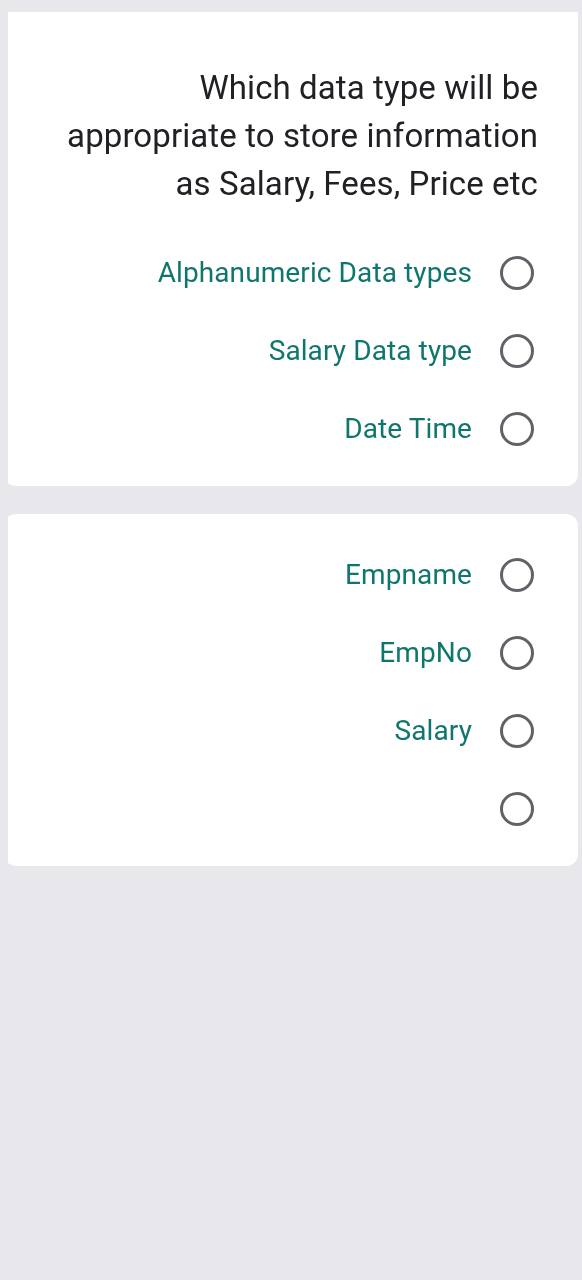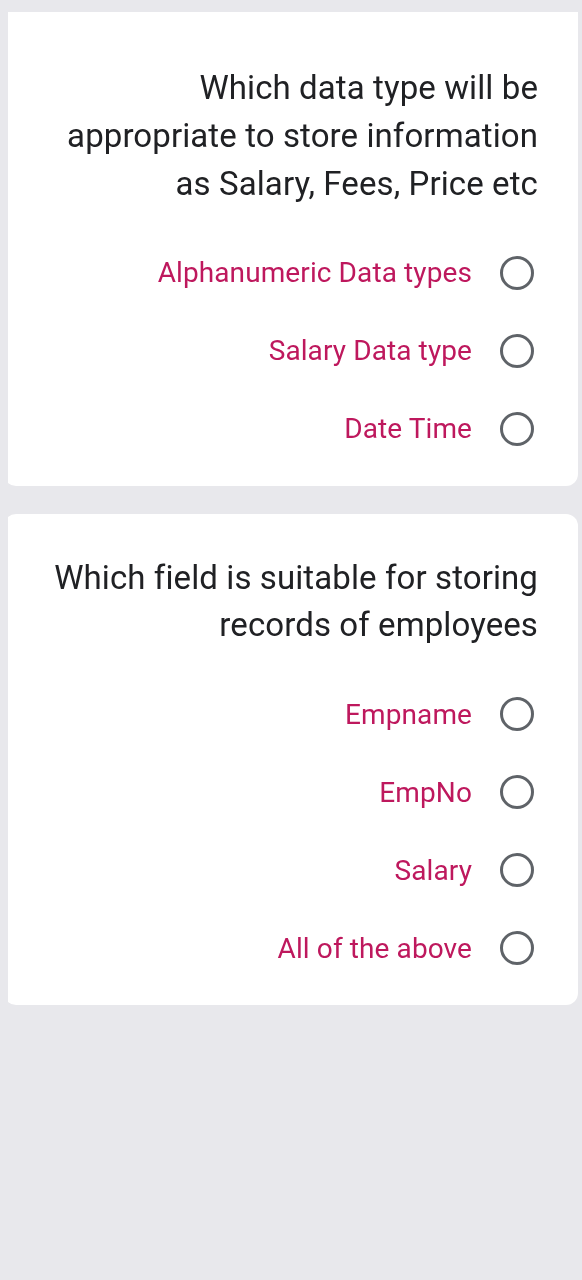--- a/index.html
+++ b/index.html
@@ -39,21 +39,21 @@
     align-items: center;
     justify-content: flex-end;
     margin-bottom: 36px;
     gap: 20px;
   }
   .option:last-child {
     margin-bottom: 0;
   }
   .option-label {
     font-size: 28px;
-    color: #be185d;
+    color: #0f766e;
     text-align: right;
     font-weight: 400;
     letter-spacing: 0.1px;
   }
   .radio {
     width: 34px;
     height: 34px;
     border: 3px solid #5f6368;
     border-radius: 50%;
     flex-shrink: 0;
@@ -79,32 +79,30 @@
       <span class="option-label">Salary Data type</span>
       <span class="radio"></span>
     </div>
     <div class="option">
       <span class="option-label">Date Time</span>
       <span class="radio"></span>
     </div>
   </div>
 
   <div class="card">
-    <div class="question">Which field is suitable for storing records of employees</div>
     <div class="option">
       <span class="option-label">Empname</span>
       <span class="radio"></span>
     </div>
     <div class="option">
       <span class="option-label">EmpNo</span>
       <span class="radio"></span>
     </div>
     <div class="option">
       <span class="option-label">Salary</span>
       <span class="radio"></span>
     </div>
     <div class="option">
-      <span class="option-label">All of the above</span>
       <span class="radio"></span>
     </div>
   </div>
 
 </div>
 
 </body></html>

